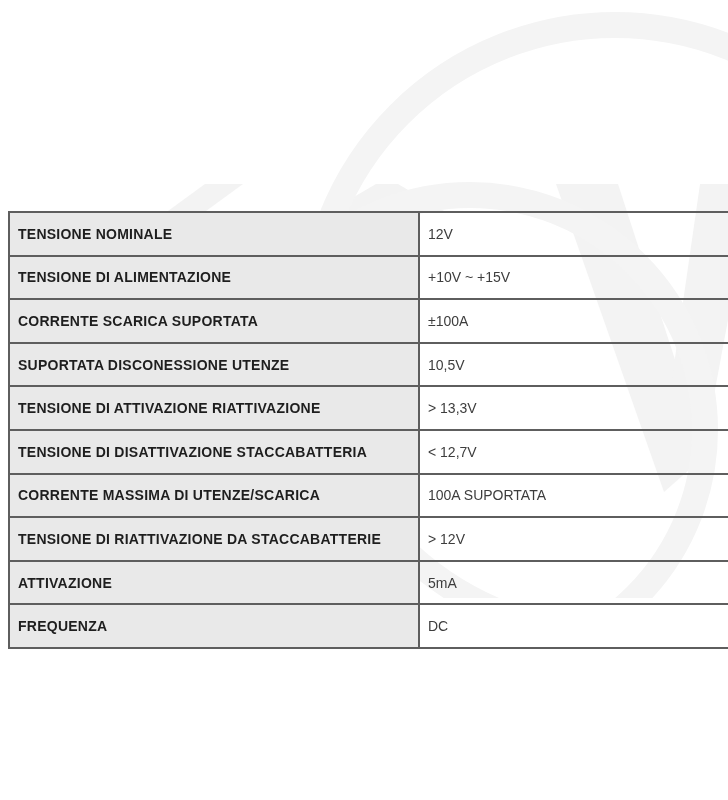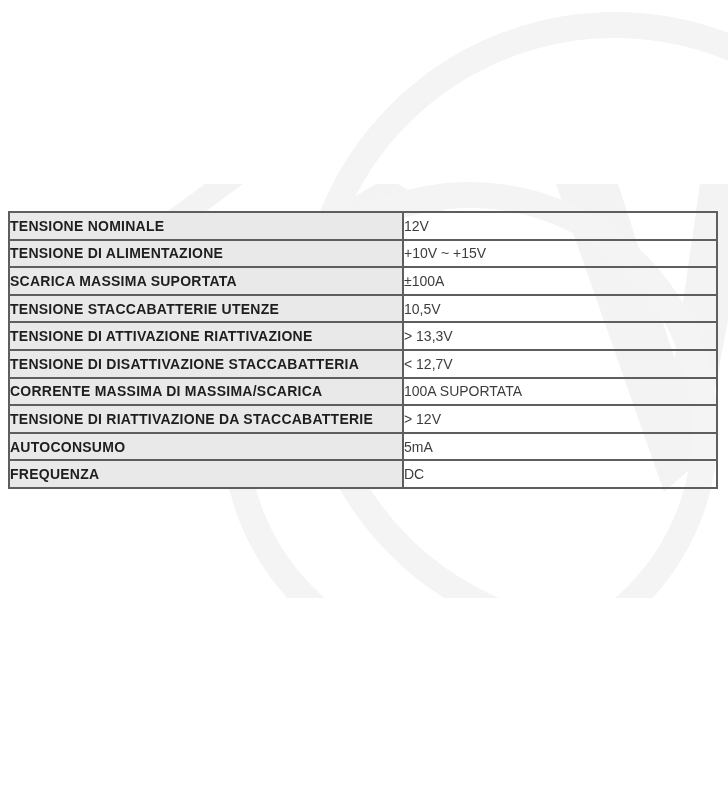--- a/index.html
+++ b/index.html
@@ -34,21 +34,21 @@
     top: 211px;
     width: 704px;
     z-index: 1;
     border-collapse: collapse;
     table-layout: fixed;
     border: 2px solid var(--border-color, #5e5e5e);
   }
   table.spec-table td {
     border: 2px solid var(--border-color, #5e5e5e);
     height: 25.6px;
-    padding: 0;
+    padding: 8px;
     vertical-align: middle;
   }
   td.spec-label-cell {
     width: 392px;
     background: var(--label-bg, #e9e9e9);
     padding-left: 13px;
     padding-right: 6px;
     font-size: 14px;
     font-weight: bold;
     letter-spacing: 0.25px;
@@ -97,52 +97,52 @@
         <td class="spec-label-cell">TENSIONE NOMINALE</td>
         <td class="spec-value-cell">12V</td>
       </tr>
 
       <tr>
         <td class="spec-label-cell">TENSIONE DI ALIMENTAZIONE</td>
         <td class="spec-value-cell">+10V ~ +15V</td>
       </tr>
 
       <tr>
-        <td class="spec-label-cell">SCARICA MASSIMA SUPORTATA</td>
+        <td class="spec-label-cell">CORRENTE SCARICA SUPORTATA</td>
         <td class="spec-value-cell">±100A</td>
       </tr>
 
       <tr>
-        <td class="spec-label-cell">TENSIONE STACCABATTERIE UTENZE</td>
+        <td class="spec-label-cell">SUPORTATA DISCONESSIONE UTENZE</td>
         <td class="spec-value-cell">10,5V</td>
       </tr>
 
       <tr>
         <td class="spec-label-cell">TENSIONE DI ATTIVAZIONE RIATTIVAZIONE</td>
         <td class="spec-value-cell">&gt; 13,3V</td>
       </tr>
 
       <tr>
         <td class="spec-label-cell">TENSIONE DI DISATTIVAZIONE STACCABATTERIA</td>
         <td class="spec-value-cell">&lt; 12,7V</td>
       </tr>
 
       <tr>
-        <td class="spec-label-cell">CORRENTE MASSIMA DI MASSIMA/SCARICA</td>
+        <td class="spec-label-cell">CORRENTE MASSIMA DI UTENZE/SCARICA</td>
         <td class="spec-value-cell">100A SUPORTATA</td>
       </tr>
 
 
       <tr>
         <td class="spec-label-cell">TENSIONE DI RIATTIVAZIONE DA STACCABATTERIE</td>
         <td class="spec-value-cell">&gt; 12V</td>
       </tr>
 
       <tr>
-        <td class="spec-label-cell">AUTOCONSUMO</td>
+        <td class="spec-label-cell">ATTIVAZIONE</td>
         <td class="spec-value-cell">5mA</td>
       </tr>
 
       <tr>
         <td class="spec-label-cell">FREQUENZA</td>
         <td class="spec-value-cell">DC</td>
       </tr>
 
 
     </tbody>

